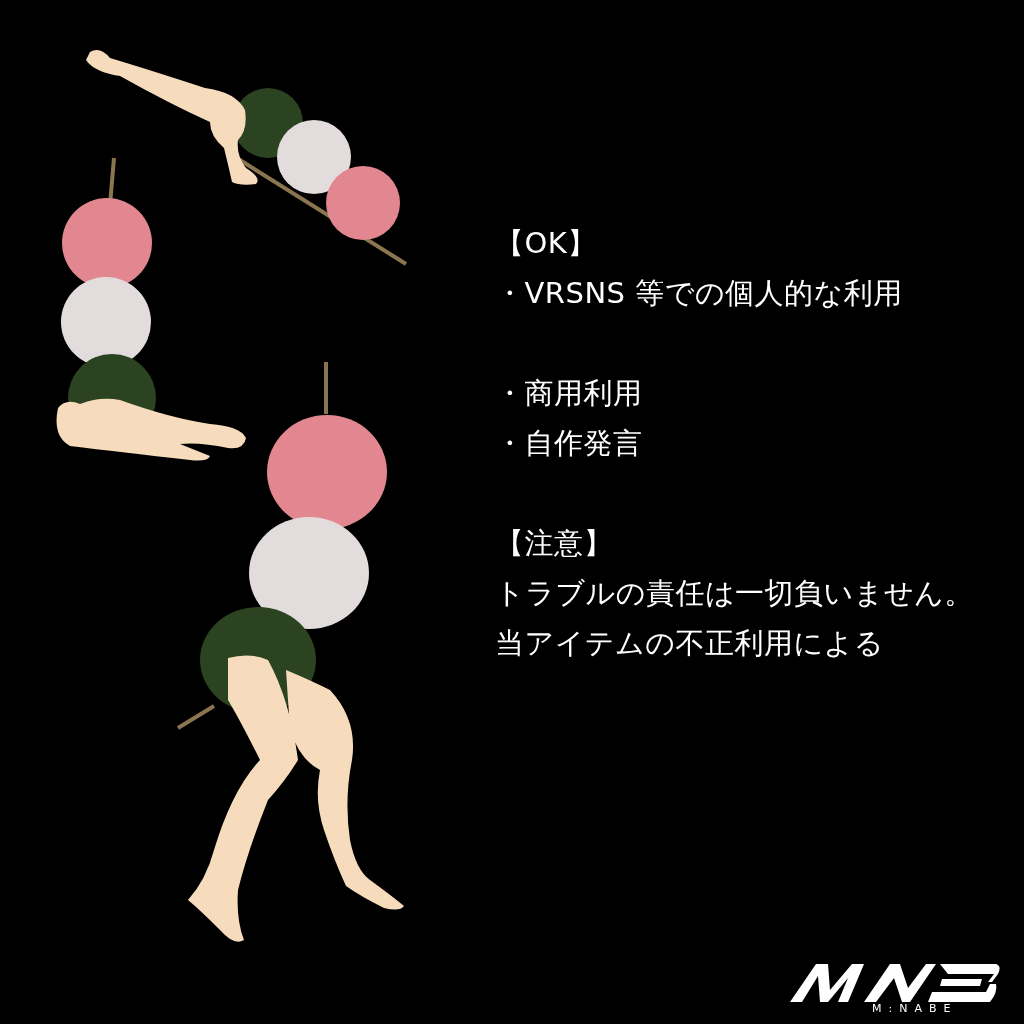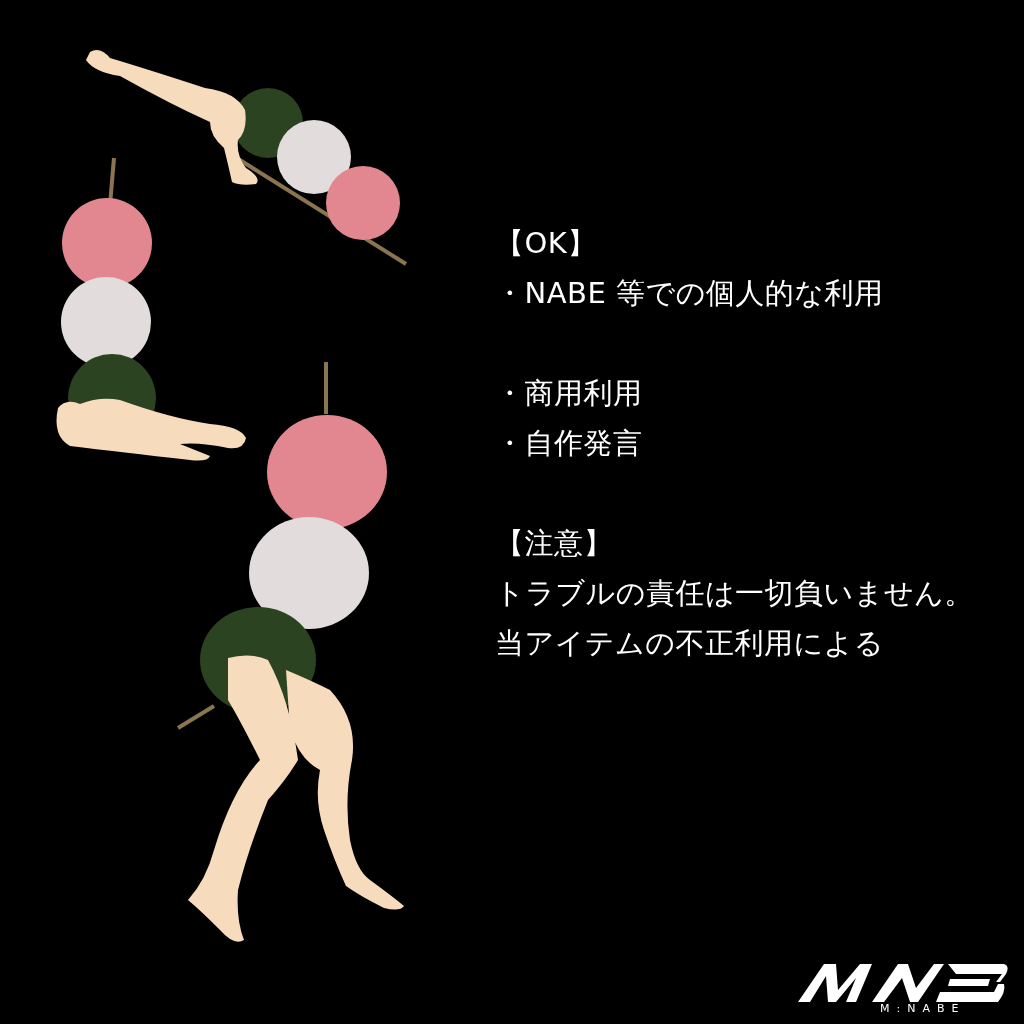--- a/index.html
+++ b/index.html
@@ -2,21 +2,21 @@
 <html><head>
   <meta charset="utf-8">
   <style>
     html, body { margin:0; padding:0; background:#000; }
     body { width:1024px; height:1024px; position:relative; overflow:hidden;
            font-family:"DejaVu Sans", "Liberation Sans", sans-serif; color:#fff; }
     .art { position:absolute; left:0; top:0; width:1024px; height:1024px; }
     .text-block { position:absolute; left:486px; top:218px; width:520px;margin-left:9px; }
     .line { font-size:29px; line-height:50px; height:50px; white-space:nowrap; letter-spacing:0.5px; }
     .gap { height:50px; }
-    .logo { position:absolute; right:16px; bottom:6px; width:210px; height:58px; }
+    .logo { position:absolute; right:24px; bottom:6px; width:210px; height:58px; }
     .logo-main { position:absolute; left:0; top:0; width:210px; height:44px; }
     .logo-sub { position:absolute; left:82px; top:42px; font-size:11px; letter-spacing:7px; color:#fff; font-family:"DejaVu Sans", sans-serif; }
   </style>
 </head>
 <body>
 
 <svg class="art" viewBox="0 0 1024 1024" xmlns="http://www.w3.org/2000/svg">
 
   <g>
     <line x1="232" y1="155" x2="406" y2="264" stroke="#8a7550" stroke-width="4"></line>
@@ -43,21 +43,21 @@
     <ellipse cx="309" cy="573" rx="60" ry="56" fill="#e2dcdc"></ellipse>
     <ellipse cx="258" cy="660" rx="58" ry="53" fill="#2b4321"></ellipse>
 
     <path d="M228 658 Q250 652 268 660 Q290 700 298 760 Q286 780 268 800 Q248 850 238 890 Q236 920 244 940 Q234 946 220 930 Q200 910 188 900 Q206 880 214 850 Q232 790 260 760 Q240 720 228 700 Z" fill="#f6dcbc"></path>
     <path d="M286 670 Q310 680 330 690 Q358 720 352 760 Q344 800 350 840 Q356 870 370 880 Q392 896 404 906 Q400 912 384 908 Q360 896 346 886 Q334 860 324 830 Q314 800 320 770 Q300 760 290 730 Z" fill="#f6dcbc"></path>
   </g>
 </svg>
 
 <div class="text-block">
   <div class="line">【OK】</div>
-  <div class="line">・NABE 等での個人的な利用</div>
+  <div class="line">・VRSNS 等での個人的な利用</div>
   <div class="gap"></div>
   <div class="line">・商用利用</div>
   <div class="line">・自作発言</div>
   <div class="gap"></div>
   <div class="line">【注意】</div>
   <div class="line">トラブルの責任は一切負いません。</div>
   <div class="line">当アイテムの不正利用による</div>
 </div>
 
 <div class="logo">

